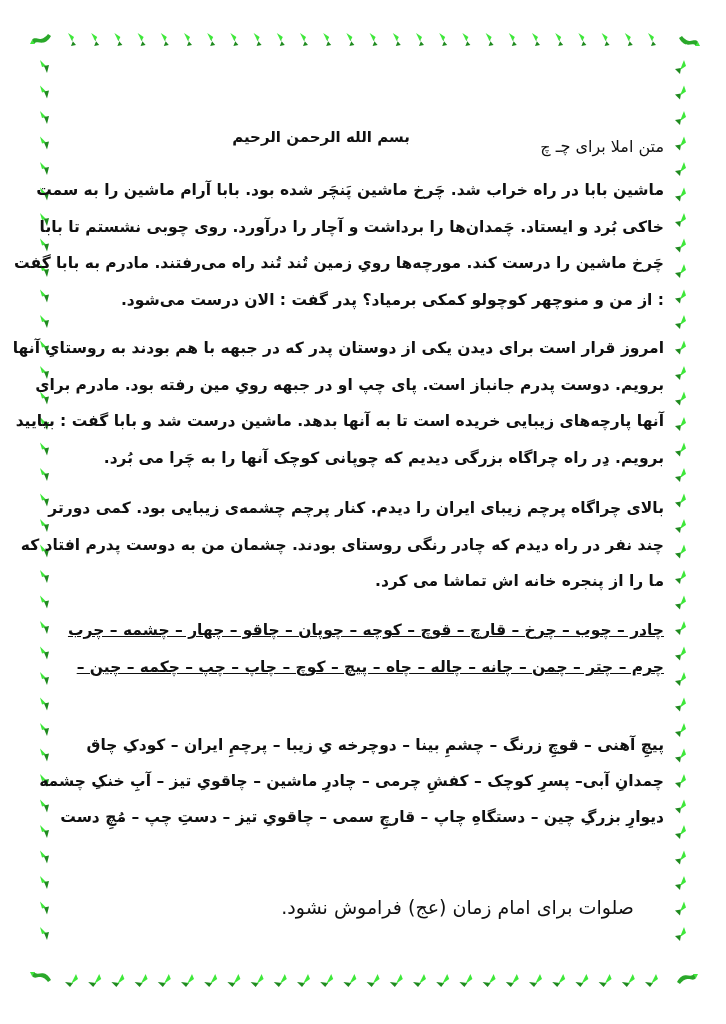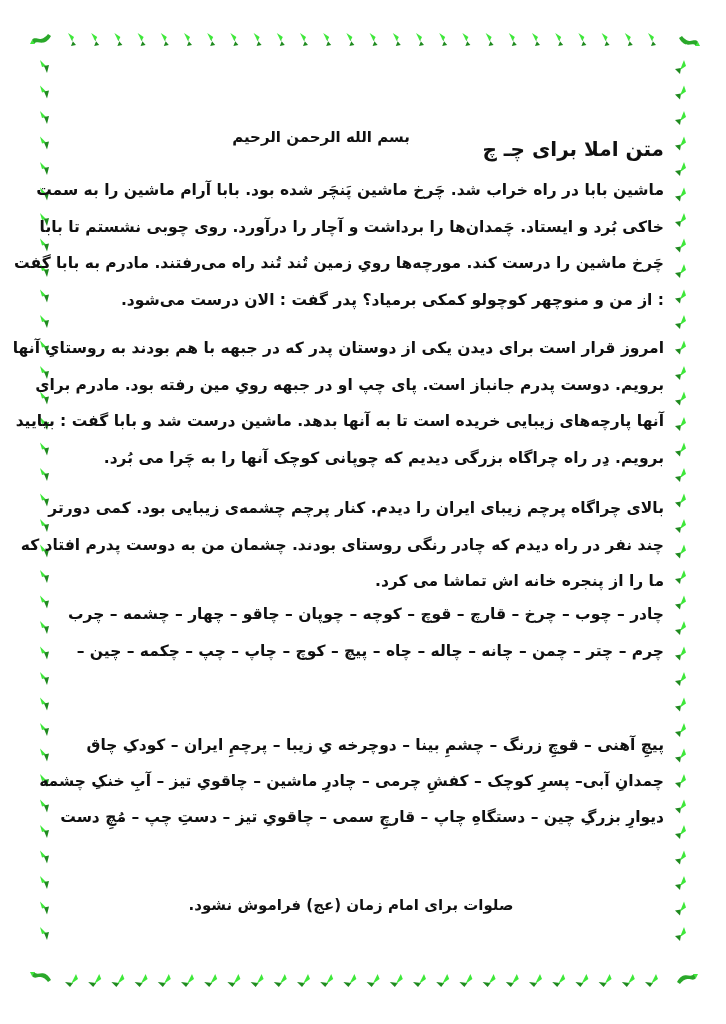--- a/index.html
+++ b/index.html
@@ -2,31 +2,31 @@
 <html><head>
 <meta charset="utf-8">
 <style>
   html, body { margin: 0; padding: 0; background: #ffffff; }
   body { width: 726px; height: 1024px; position: relative; overflow: hidden;
          font-family: "DejaVu Sans", sans-serif; color: #111; }
   .border-layer { position: absolute; left: 0; top: 0; width: 726px; height: 1024px; pointer-events: none; }
   .page-content { position: absolute; left: 68px; right: 62px; top: 0; bottom: 0; direction: rtl; }
   .bismillah { position: absolute; top: 92px; left: 0; right: 0; text-align: center;
                font-size: 15px; font-weight: bold; padding-right: 90px; margin-top: 36px; }
-  .title { position: absolute; top: 137px; right: 0; font-size: 20px; font-weight: bold; }
+  .title { position: absolute; top: 137px; right: 0; font-size: 16px; font-weight: normal; }
   .para { position: absolute; right: 0; left: 0; font-size: 15.5px; font-weight: bold;
           line-height: 36.5px; text-align: justify; text-align-last: right; }
   .p1 { top: 172px; }
   .p2 { top: 330px; }
   .p3 { top: 490px; }
-  .p4 { top: 596px; line-height: 37px; }
+  .p4 { top: 612px; line-height: 37px; text-decoration: underline; }
   .p5 { top: 727px; line-height: 36px; }
   .line { display: block; white-space: nowrap; }
-  .footer { position: absolute; top: 896px; left: 0; right: 0; text-align: center;
-            font-size: 15px; font-weight: bold; padding-right: 30px; }
+  .footer { position: absolute; top: 896px; left: 0; right: 0; 
+            font-size: 19px; font-weight: normal; padding-right: 30px; }
 </style>
 </head>
 <body>
 
 <svg class="border-layer" viewBox="0 0 726 1024" xmlns="http://www.w3.org/2000/svg">
   <defs>
     <g id="chk-top">
       <path d="M-3,-6 L3,-2 L1,2 Z" fill="#3ee83a"></path>
       <path d="M-1,-1 L5,6 L0,7 L2,2 Z" fill="#1f8a1f"></path>
     </g>

